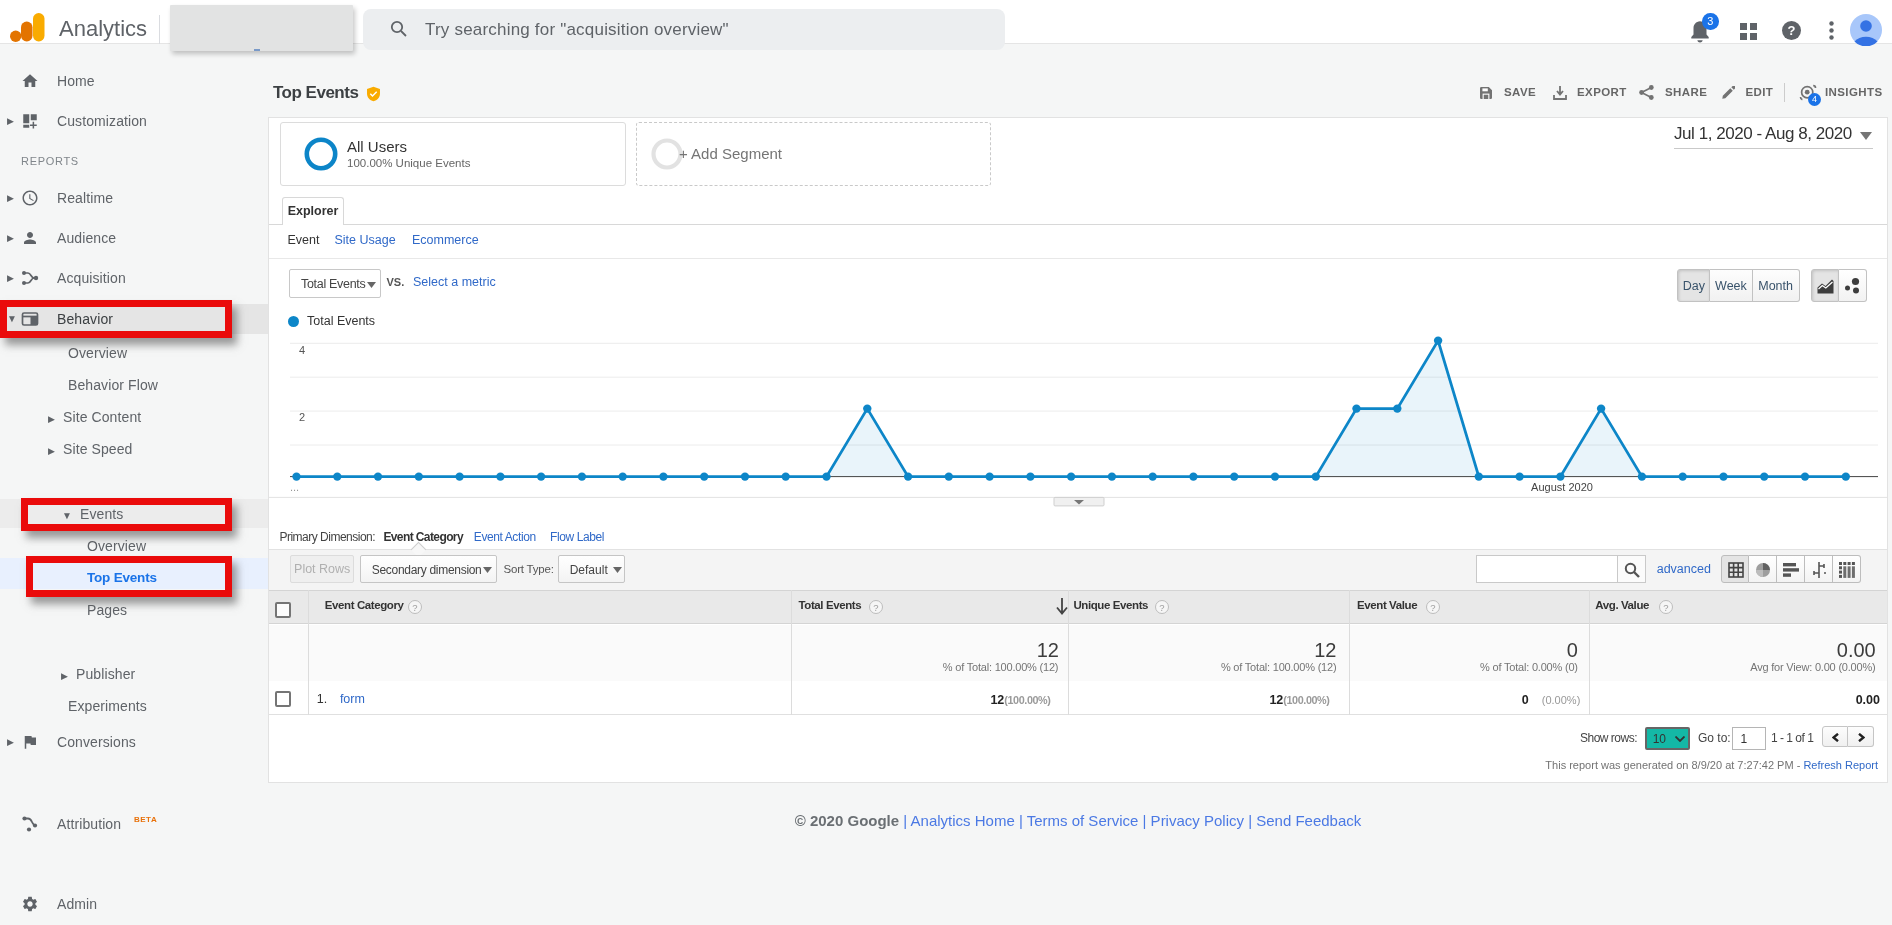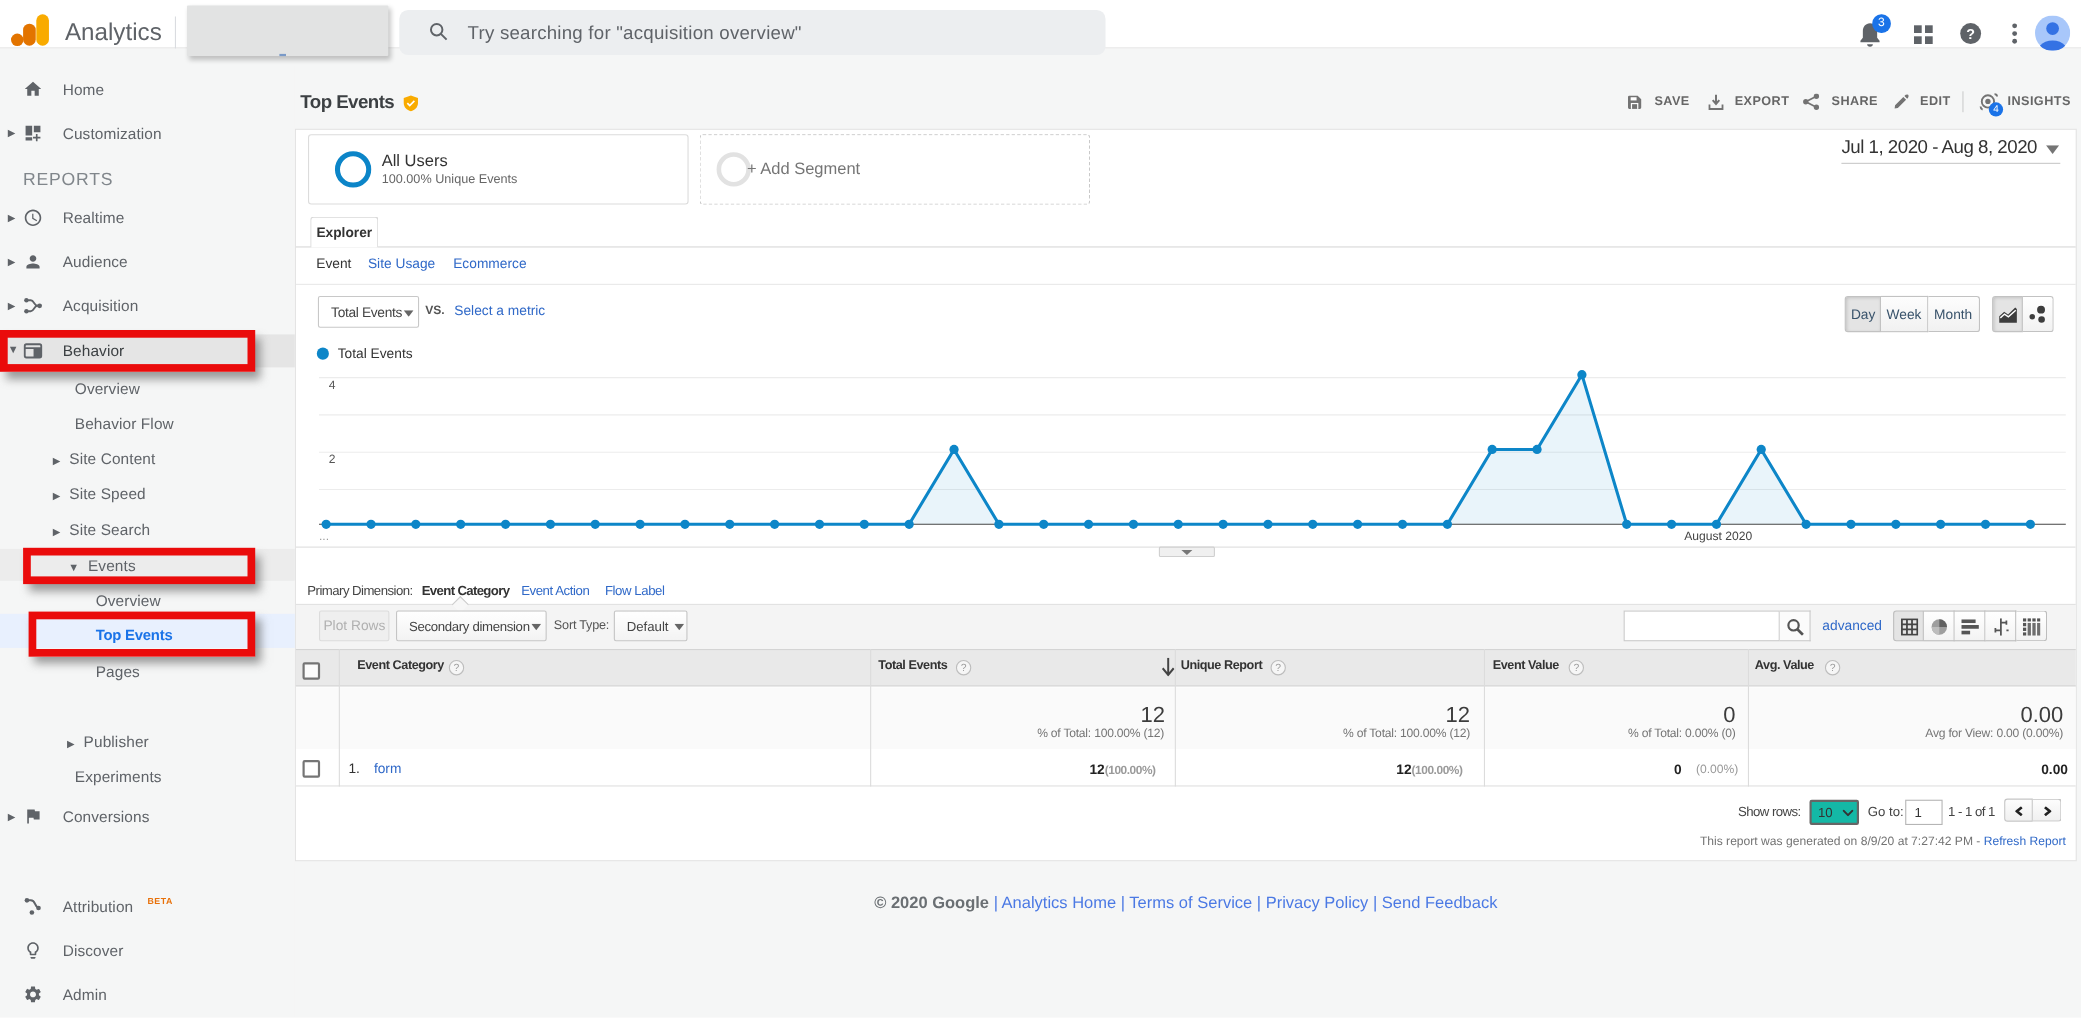--- a/index.html
+++ b/index.html
@@ -93,21 +93,21 @@
       </svg>
     <span class="txt">Home</span>
   </div>
   <div class="nav" style="top:47px">
     <span class="exp">▶</span>
     <svg class="icon" viewBox="0 0 24 24">
         <path d="M3 3h8v12H3zM13 3h8v8h-8zM3 17h8v4H3zM17.5 13h-2v3.5H12v2h3.5V22h2v-3.5H21v-2h-3.5z" fill="#5f6368"></path>
       </svg>
     <span class="txt">Customization</span>
   </div>
-  <div class="abs" style="left:21px;top:95px;font-size:16px;letter-spacing:0.7px;color:#80868b;">REPORTS</div>
+  <div class="abs" style="left:21px;top:95px;font-size:11px;letter-spacing:0.7px;color:#80868b;">REPORTS</div>
   <div class="nav" style="top:124px">
     <span class="exp">▶</span>
     <svg class="icon" viewBox="0 0 24 24">
         <path d="M11.99 2C6.47 2 2 6.48 2 12s4.47 10 9.99 10C17.52 22 22 17.52 22 12S17.52 2 11.99 2zm.01 18c-4.42 0-8-3.58-8-8s3.58-8 8-8 8 3.58 8 8-3.58 8-8 8zm.5-13H11v6l5.25 3.15.75-1.23-4.5-2.67z" fill="#5f6368"></path>
       </svg>
     <span class="txt">Realtime</span>
   </div>
   <div class="nav" style="top:164px">
     <span class="exp">▶</span>
     <svg class="icon" viewBox="0 0 24 24">
@@ -134,21 +134,20 @@
         <rect x="1.5" y="3" width="15" height="12" rx="1.5" fill="none" stroke="#5f6368" stroke-width="1.7"></rect>
         <line x1="1.5" y1="6.5" x2="16.5" y2="6.5" stroke="#5f6368" stroke-width="1.7"></line>
         <rect x="9.5" y="6.5" width="7" height="8.5" fill="#5f6368"></rect>
       </svg>
     <span class="txt">Behavior</span>
   </div>
   <div class="sub" style="top:279px;left:68px">Overview</div>
   <div class="sub" style="top:311px;left:68px">Behavior Flow</div>
   <div class="sub" style="top:343px;left:48px"><span style="font-size:9px;">▶</span>&nbsp;&nbsp;Site Content</div>
   <div class="sub" style="top:375px;left:48px"><span style="font-size:9px;">▶</span>&nbsp;&nbsp;Site Speed</div>
-  <div class="sub" style="top:407px;left:48px"><span style="font-size:9px;">▶</span>&nbsp;&nbsp;Site Search</div>
   <div class="sub" style="top:440px;left:62px"><span style="font-size:10px;">▼</span>&nbsp;&nbsp;Events</div>
   <div class="sub" style="top:472px;left:87px">Overview</div>
   <div class="sub" style="top:504px;left:87px;color:#1a73e8;font-weight:bold;font-size:13.5px;letter-spacing:-0.2px;">Top Events</div>
   <div class="sub" style="top:536px;left:87px">Pages</div>
   <div class="sub" style="top:600px;left:61px"><span style="font-size:9px;">▶</span>&nbsp;&nbsp;Publisher</div>
   <div class="sub" style="top:632px;left:68px">Experiments</div>
   <div class="nav" style="top:668px">
     <span class="exp">▶</span>
     <svg class="icon" viewBox="0 0 24 24">
         <path d="M14.4 6L14 4H5v17h2v-7h5.6l.4 2h7V6z" fill="#5f6368"></path>
@@ -159,26 +158,20 @@
     <svg class="icon" viewBox="0 0 18 18">
         <g fill="none" stroke="#5f6368" stroke-width="1.8">
           <path d="M3 3.5 h4 c5 0 3 7 8 7 h0"></path>
         </g>
         <circle cx="3.5" cy="3.5" r="2.1" fill="#5f6368"></circle>
         <circle cx="14" cy="10.5" r="2.1" fill="#5f6368"></circle>
         <circle cx="8" cy="14.5" r="2.1" fill="#5f6368"></circle>
       </svg>
     <span class="txt">Attribution</span>
     <span class="abs" style="left:134px;top:-4px;font-size:8px;color:#e8710a;font-weight:bold;letter-spacing:0.5px;">BETA</span>
-  </div>
-  <div class="nav" style="top:790px">
-    <svg class="icon" viewBox="0 0 24 24">
-        <path d="M9 21c0 .55.45 1 1 1h4c.55 0 1-.45 1-1v-1H9v1zm3-19C8.14 2 5 5.14 5 9c0 2.38 1.19 4.47 3 5.74V17c0 .55.45 1 1 1h6c.55 0 1-.45 1-1v-2.26c1.81-1.27 3-3.36 3-5.74 0-3.86-3.14-7-7-7zm2.85 11.1l-.85.6V16h-4v-2.3l-.85-.6C7.8 12.16 7 10.63 7 9c0-2.76 2.24-5 5-5s5 2.24 5 5c0 1.63-.8 3.16-2.15 4.1z" fill="#5f6368"></path>
-      </svg>
-    <span class="txt">Discover</span>
   </div>
   <div class="nav" style="top:830px">
     <svg class="icon" viewBox="0 0 24 24">
         <path d="M19.14 12.94c.04-.3.06-.61.06-.94 0-.32-.02-.64-.07-.94l2.03-1.58c.18-.14.23-.4.12-.61l-1.92-3.32c-.12-.22-.37-.29-.59-.22l-2.39.96c-.5-.38-1.03-.7-1.62-.94l-.36-2.54c-.04-.24-.24-.41-.48-.41h-3.84c-.24 0-.43.17-.47.41l-.36 2.54c-.59.24-1.13.57-1.62.94l-2.39-.96c-.22-.08-.47 0-.59.22L2.74 8.87c-.12.21-.08.47.12.61l2.03 1.58c-.05.3-.09.63-.09.94s.02.64.07.94l-2.03 1.58c-.18.14-.23.4-.12.61l1.92 3.32c.12.22.37.29.59.22l2.39-.96c.5.38 1.03.7 1.62.94l.36 2.54c.05.24.24.41.48.41h3.84c.24 0 .44-.17.47-.41l.36-2.54c.59-.24 1.13-.56 1.62-.94l2.39.96c.22.08.47 0 .59-.22l1.92-3.32c.12-.22.07-.47-.12-.61l-2.01-1.58zM12 15.6c-1.98 0-3.6-1.62-3.6-3.6s1.62-3.6 3.6-3.6 3.6 1.62 3.6 3.6-1.62 3.6-3.6 3.6z" fill="#5f6368"></path>
       </svg>
     <span class="txt">Admin</span>
   </div>
 </div>
 
 <div class="abs" style="left:0;top:300px;width:232px;height:38px;border:7px solid #ea0b0b;box-shadow:5px 7px 8px rgba(90,90,90,0.6);z-index:10;"></div>
@@ -433,21 +426,21 @@
 
   <div id="thead" class="abs" style="left:0;top:472.3px;width:1618px;height:34.2px;background:#e9e9e9;border-top:1px solid #d4d4d4;border-bottom:1px solid #d4d4d4;"></div>
   <div class="abs" style="left:5.7px;top:484px;width:16px;height:16px;border:2px solid #757575;border-radius:2px;background:#fcfcfc;"></div>
   <div class="abs" style="left:55.8px;top:481px;font-size:11.5px;letter-spacing:-0.4px;font-weight:bold;color:#333;">Event Category</div>
   <div class="qm abs" style="left:139px;top:482px;">?</div>
   <div class="abs" style="left:529.5px;top:481px;font-size:11.5px;letter-spacing:-0.4px;font-weight:bold;color:#333;">Total Events</div>
   <div class="qm abs" style="left:600px;top:482px;">?</div>
   <svg class="abs" style="left:787px;top:480px" width="12" height="17" viewBox="0 0 12 17">
       <path d="M6 0 V14 M1 9.5 L6 15.5 L11 9.5" stroke="#444" stroke-width="1.8" fill="none"></path>
     </svg>
-  <div class="abs" style="left:804.4px;top:481px;font-size:11.5px;letter-spacing:-0.4px;font-weight:bold;color:#333;">Unique Report</div>
+  <div class="abs" style="left:804.4px;top:481px;font-size:11.5px;letter-spacing:-0.4px;font-weight:bold;color:#333;">Unique Events</div>
   <div class="qm abs" style="left:886px;top:482px;">?</div>
   <div class="abs" style="left:1088px;top:481px;font-size:11.5px;letter-spacing:-0.4px;font-weight:bold;color:#333;">Event Value</div>
   <div class="qm abs" style="left:1157px;top:482px;">?</div>
   <div class="abs" style="left:1326.3px;top:481px;font-size:11.5px;letter-spacing:-0.4px;font-weight:bold;color:#333;">Avg. Value</div>
   <div class="qm abs" style="left:1390px;top:482px;">?</div>
 
   <div class="abs" style="left:0;top:506.5px;width:1618px;height:56.5px;background:#fafafa;"></div>
   <div class="abs" style="right:828px;top:521px;font-size:20px;color:#3c3c3c;">12</div>
   <div class="abs" style="right:828.7px;top:542.5px;font-size:11px;letter-spacing:-0.2px;color:#757575;">% of Total: 100.00% (12)</div>
   <div class="abs" style="right:550.6px;top:521px;font-size:20px;color:#3c3c3c;">12</div>

